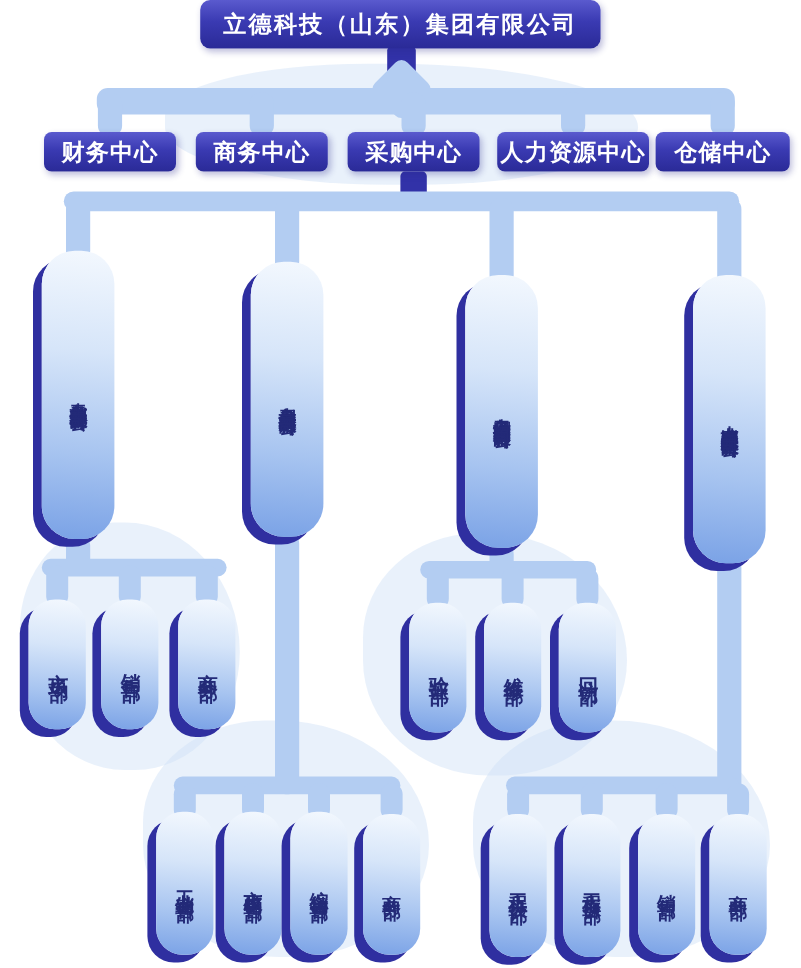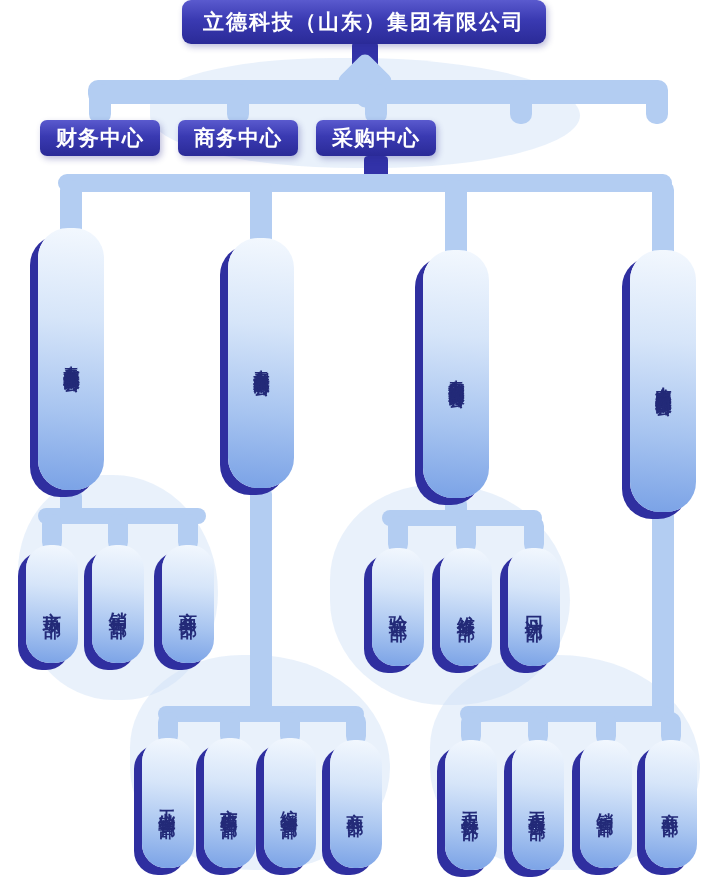--- a/index.html
+++ b/index.html
@@ -144,20 +144,26 @@
 
   <div class="node-dark center-box" style="left:40px;top:120px;width:120px;height:36px;">
     <span>财务中心</span>
   </div>
   <div class="node-dark center-box" style="left:178px;top:120px;width:120px;height:36px;justify-content:center;">
     <span>商务中心</span>
   </div>
   <div class="node-dark center-box" style="left:316px;top:120px;width:120px;height:36px;">
     <span>采购中心</span>
   </div>
+  <div class="node-dark center-box" style="left:452px;top:120px;width:138px;height:36px;">
+    <span>人力资源中心</span>
+  </div>
+  <div class="node-dark center-box" style="left:596px;top:120px;width:122px;height:36px;">
+    <span>仓储中心</span>
+  </div>
 
   <div class="vbox vbox-sub" style="left:38px;top:228px;width:66px;height:262px;">
     <span class="vtext vtext-sub">青岛立德创先科技有限公司</span>
   </div>
   <div class="vbox vbox-sub" style="left:228px;top:238px;width:66px;height:250px;">
     <span class="vtext vtext-sub">青岛创先科技发展有限公司</span>
   </div>
   <div class="vbox vbox-sub" style="left:423px;top:250px;width:66px;height:248px;">
     <span class="vtext vtext-sub">青岛保刚技术咨询服务有限公司</span>
   </div>

